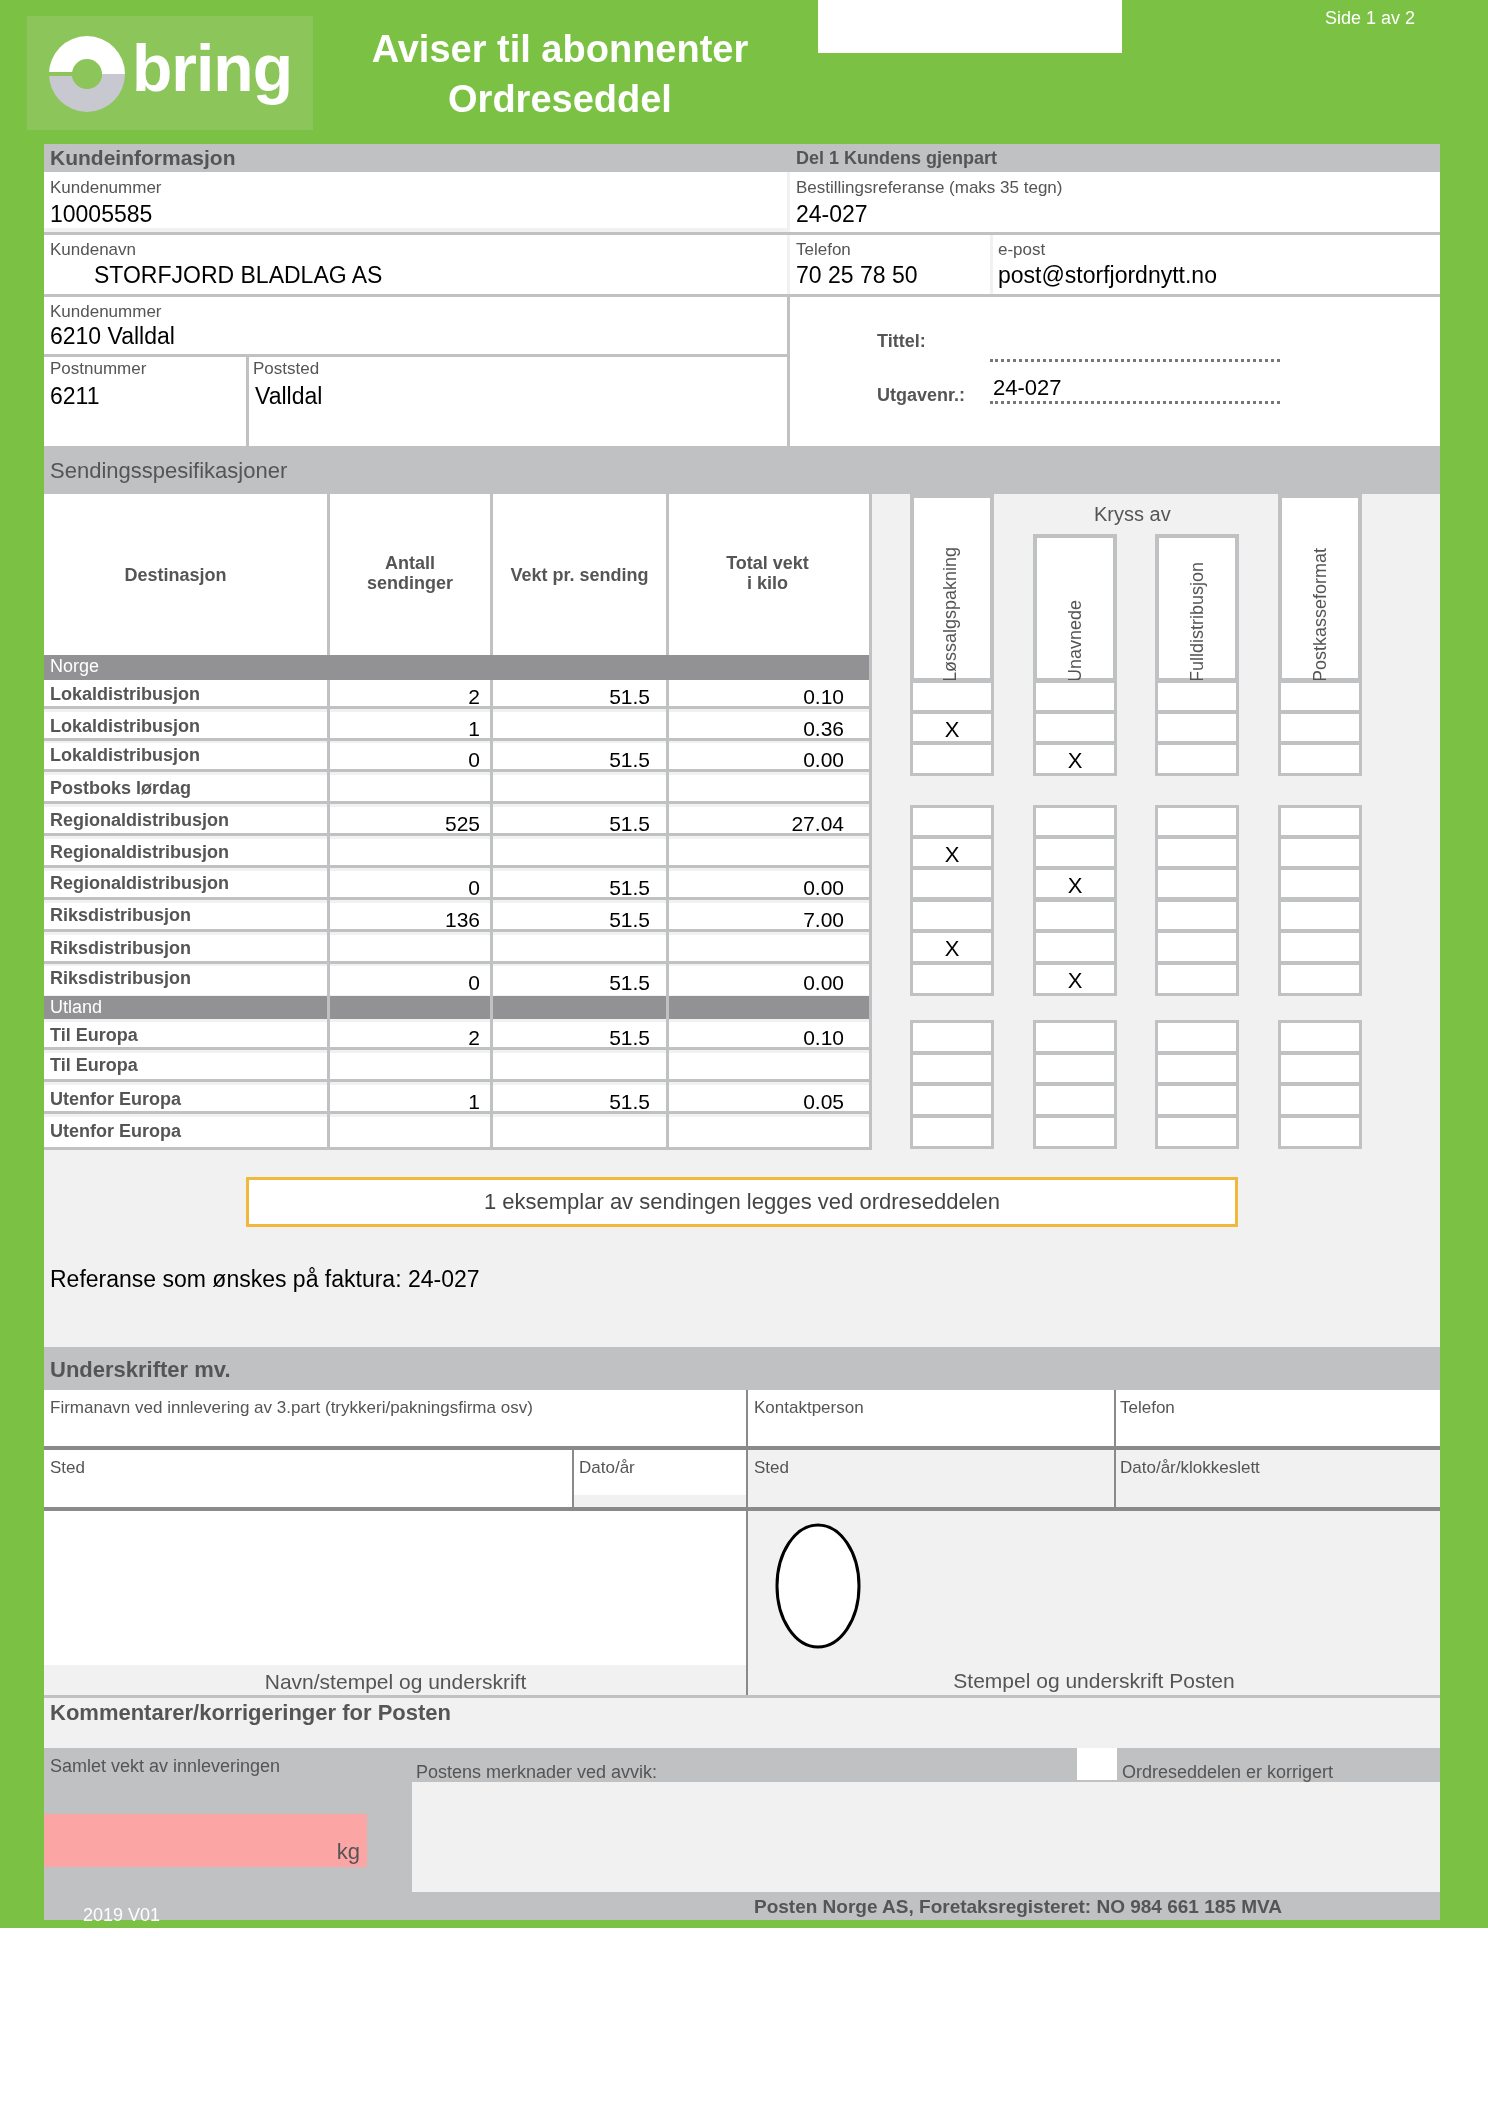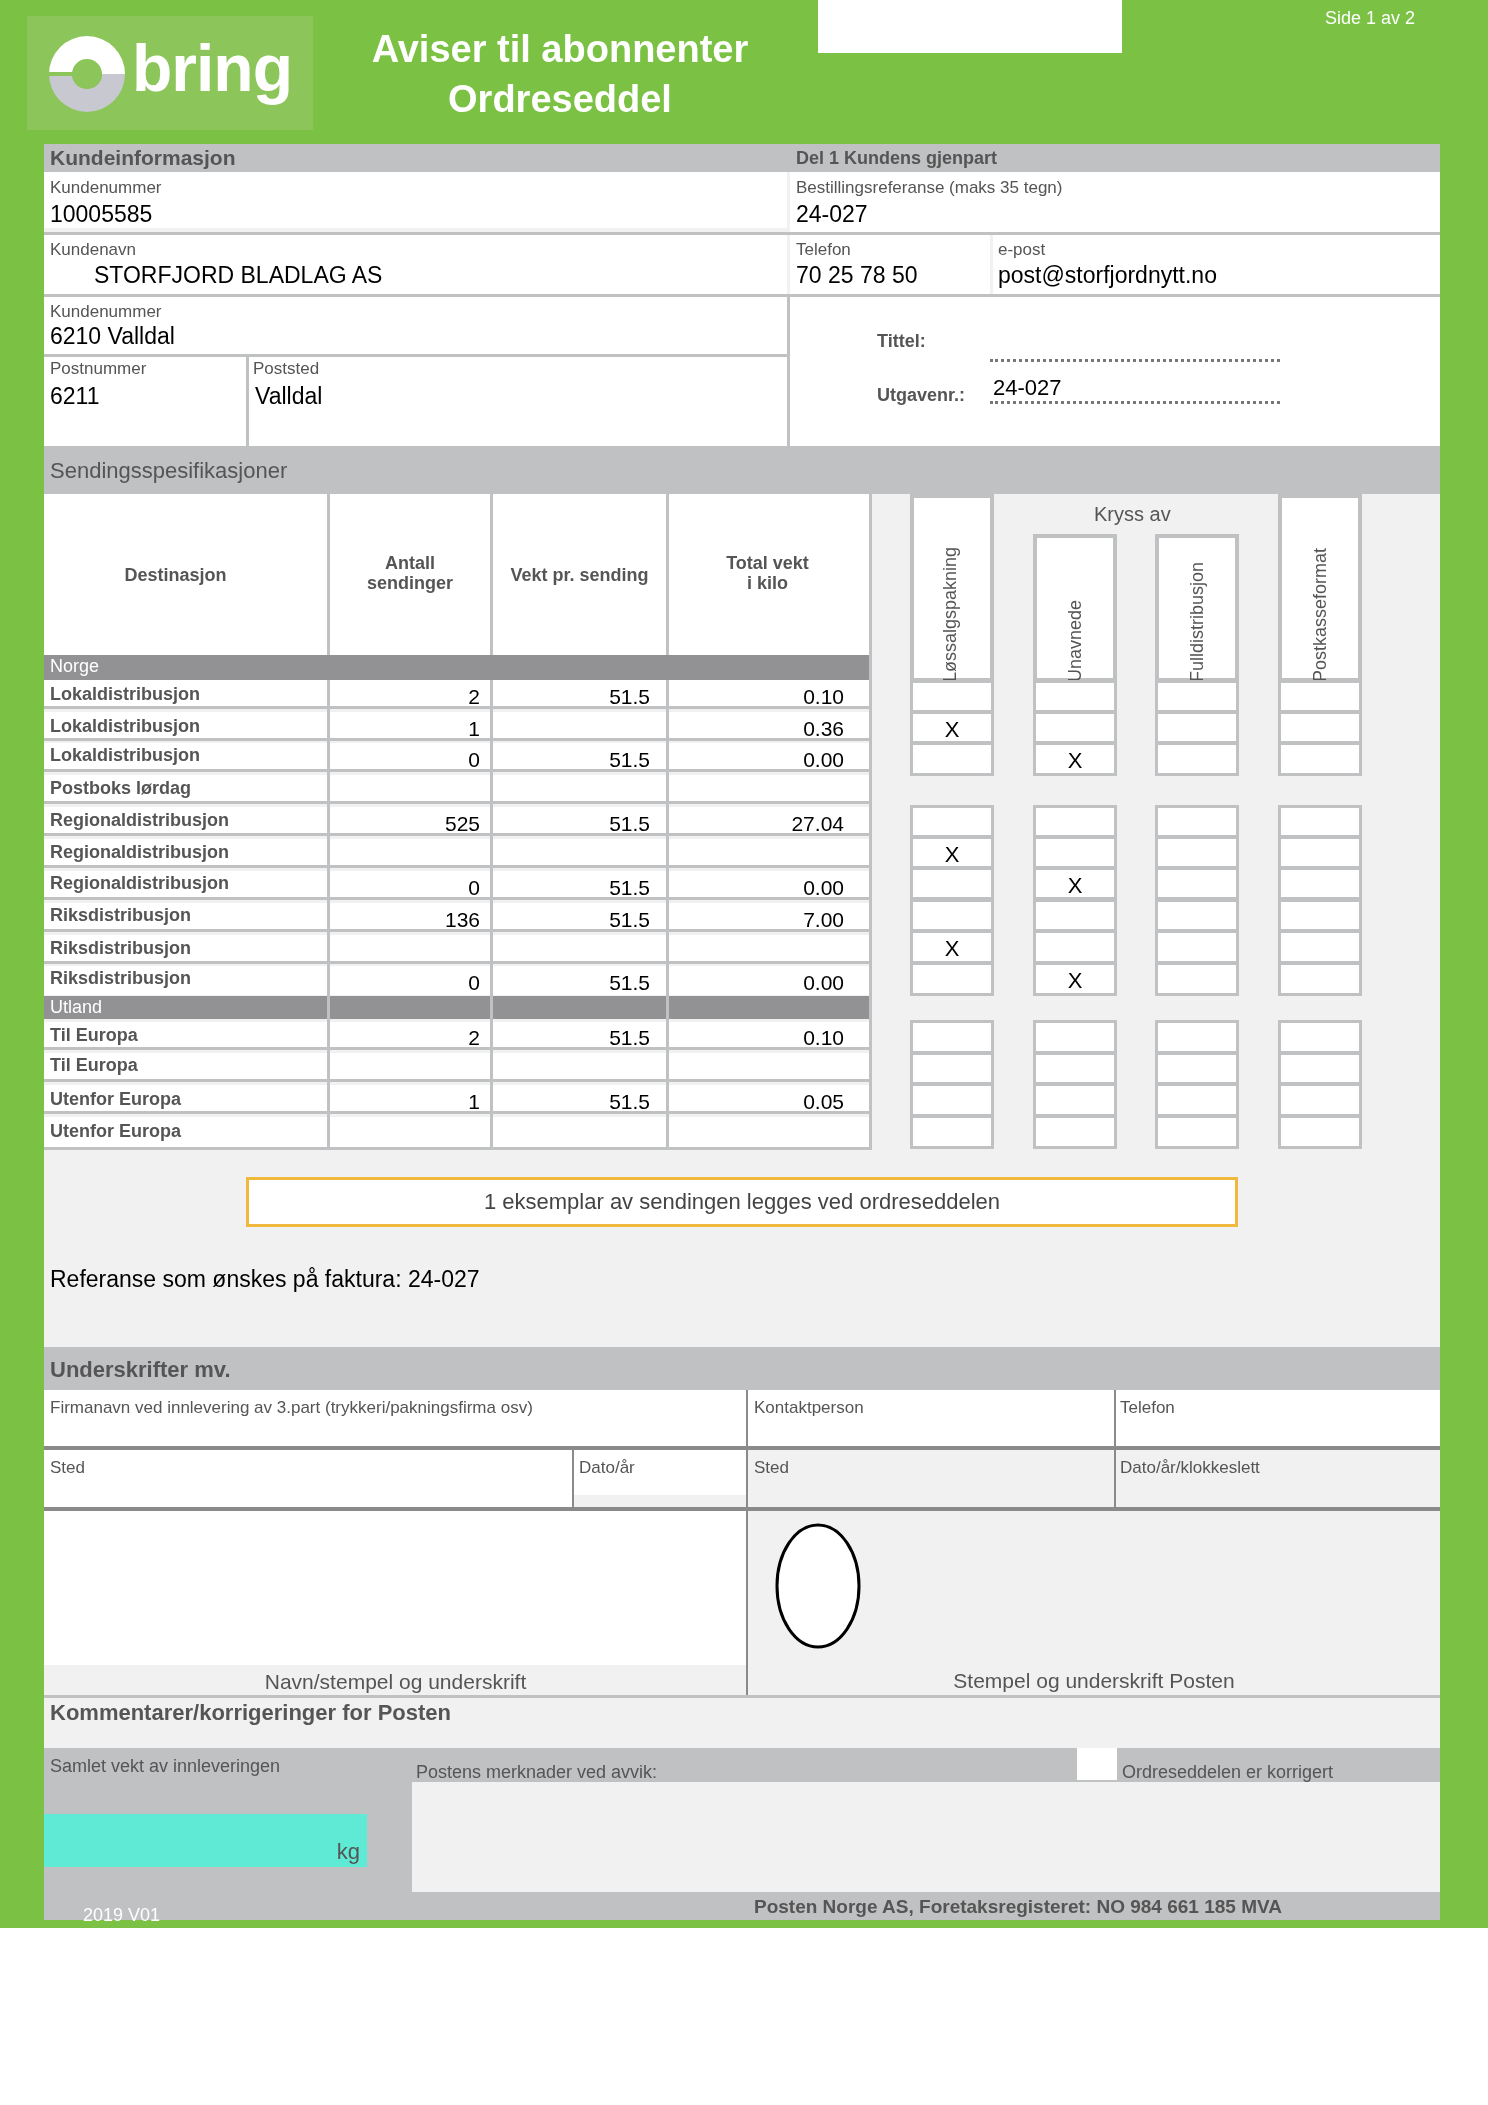--- a/index.html
+++ b/index.html
@@ -339,21 +339,21 @@
 </div>
 <div class="dline" style="left:746px;top:1390px;width:2px;height:305px;"></div>
 <div class="dline" style="left:1114px;top:1390px;width:2px;height:117px;"></div>
 <div class="dline" style="left:572px;top:1450px;width:2px;height:57px;"></div>
 <div class="bline" style="left:44px;top:1695px;width:1396px;height:3px;"></div>
 
 <div class="abs" style="left:50px;top:1700px;font-size:22px;font-weight:bold;color:#555;">Kommentarer/korrigeringer for Posten</div>
 
 <div class="abs" style="left:44px;top:1724px;width:1396px;height:172px;background:#c0c1c3;margin-top:24px;">
   <span class="lbl" style="left:6px;top:8px;font-size:18px;">Samlet vekt av innleveringen</span>
-  <div class="abs" style="left:0;top:66px;width:323px;height:53px;background:#5eead4;">
+  <div class="abs" style="left:0;top:66px;width:323px;height:53px;background:#fca5a5;">
     <span class="abs" style="right:7px;bottom:2px;font-size:22px;color:#555;">kg</span>
   </div>
   <span class="lbl" style="left:372px;top:14px;font-size:18px;">Postens merknader ved avvik:</span>
   <div class="abs" style="left:1033px;top:0;width:40px;height:32px;background:#fff;"></div>
   <span class="lbl" style="left:1078px;top:14px;font-size:18px;">Ordreseddelen er korrigert</span>
   <div class="abs" style="left:368px;top:34px;width:1028px;height:110px;background:#f1f1f1;"></div>
   <span class="abs" style="left:710px;top:148px;font-size:19px;font-weight:bold;color:#555;">Posten Norge AS, Foretaksregisteret: NO 984 661 185 MVA</span>
 </div>
 
 <div class="abs" style="left:83px;top:1905px;font-size:18px;color:#fff;">2019 V01</div>

